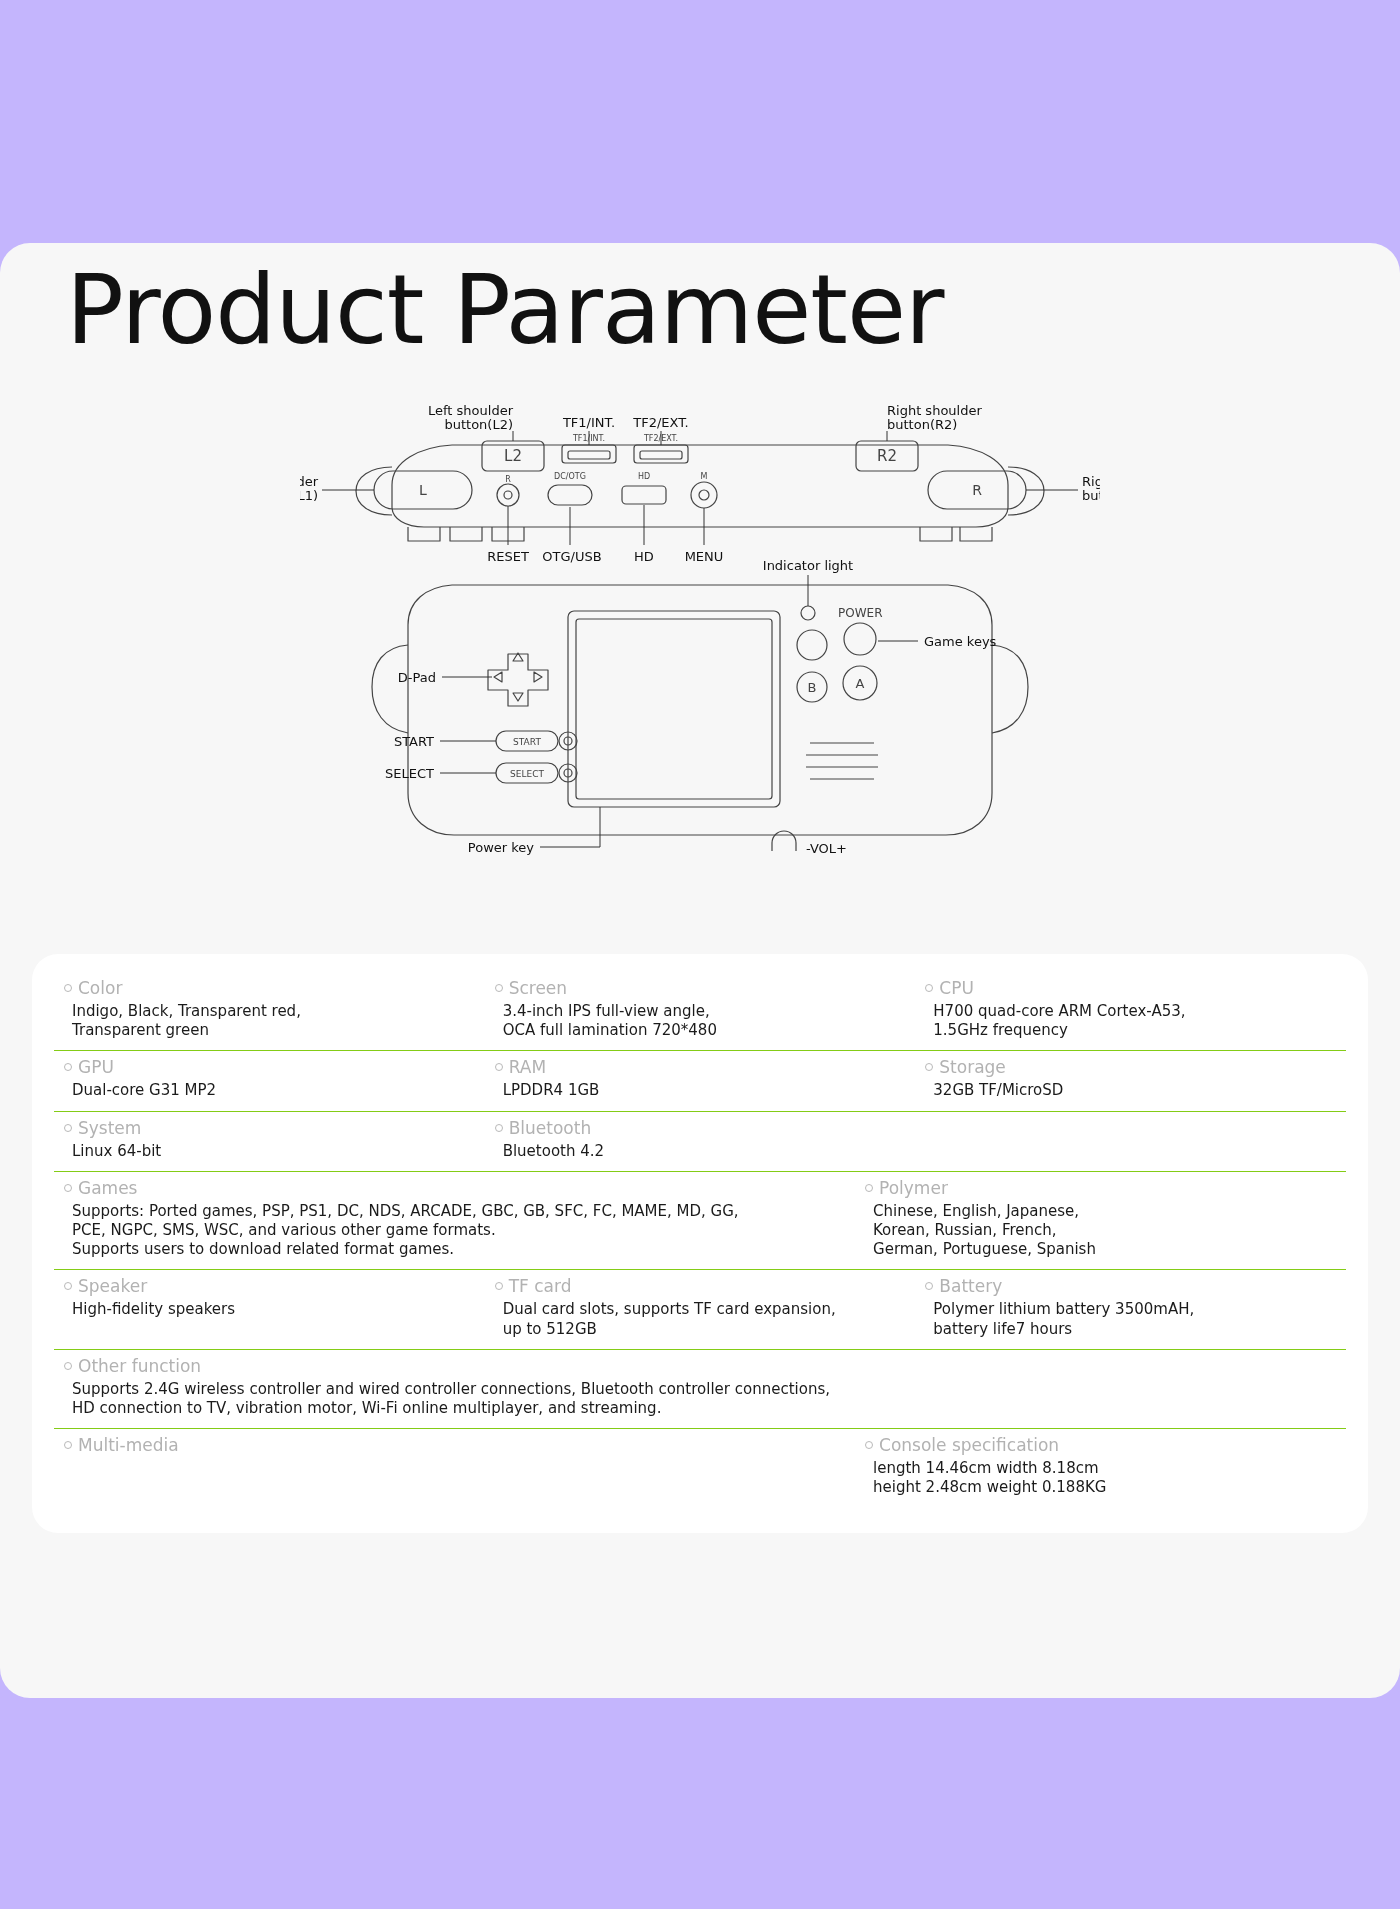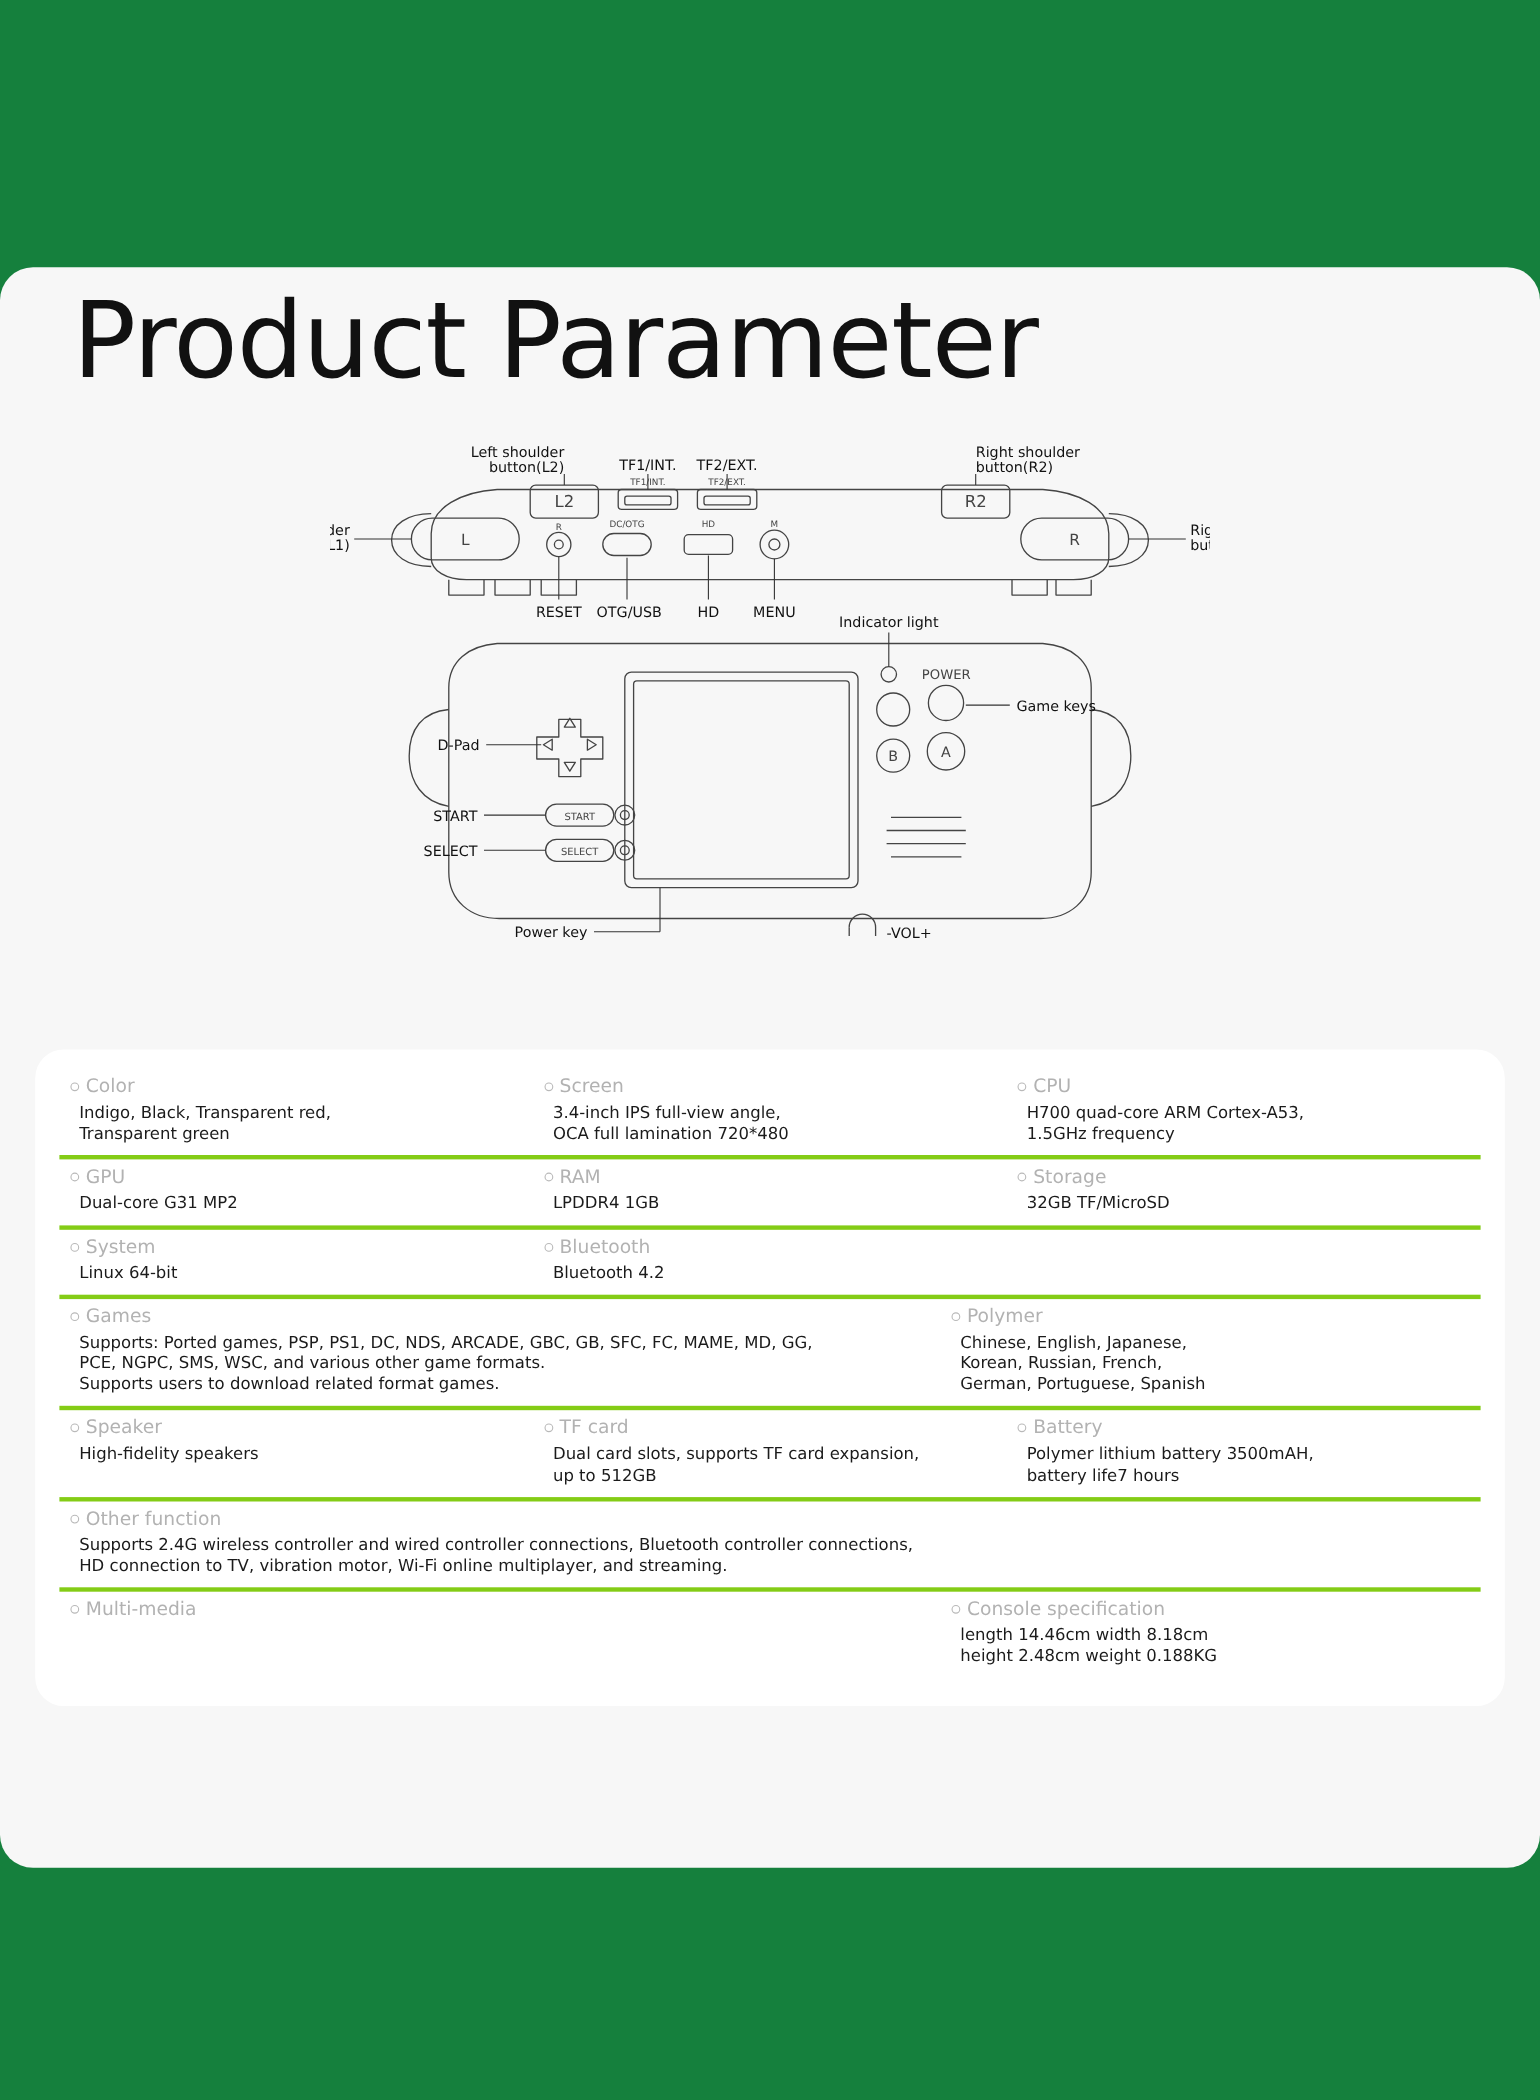--- a/index.html
+++ b/index.html
@@ -5,21 +5,21 @@
   html, body {
     margin: 0;
     padding: 0;
     background: #ffffff;
     font-family: "DejaVu Sans", sans-serif;
   }
   .page {
     position: relative;
     width: 1400px;
     height: 1909px;
-    background: #15803d;
+    background: #c4b5fd;
     overflow: hidden;
   }
   .card {
     position: absolute;
     left: 0px;
     top: 243px;
     width: 1400px;
     height: 1455px;
     background: #f7f7f7;
     border-radius: 30px;
@@ -53,21 +53,21 @@
     top: 954px;
     width: 1336px;
     background: #ffffff;
     border-radius: 26px;
     padding: 18px 22px 26px 22px;
     box-sizing: border-box;
   }
   .spec-row {
     display: flex;
     width: 100%;
-    border-bottom: 4px solid #84cc16;
+    border-bottom: 1px solid #84cc16;
     box-sizing: border-box;
   }
   .spec-row:last-child { border-bottom: none; }
   .cell {
     box-sizing: border-box;
     padding: 6px 10px 10px 10px;
     position: relative;
   }
   .cell.c3 { width: 33.333%; }
   .cell.c-games { width: 62%; }

